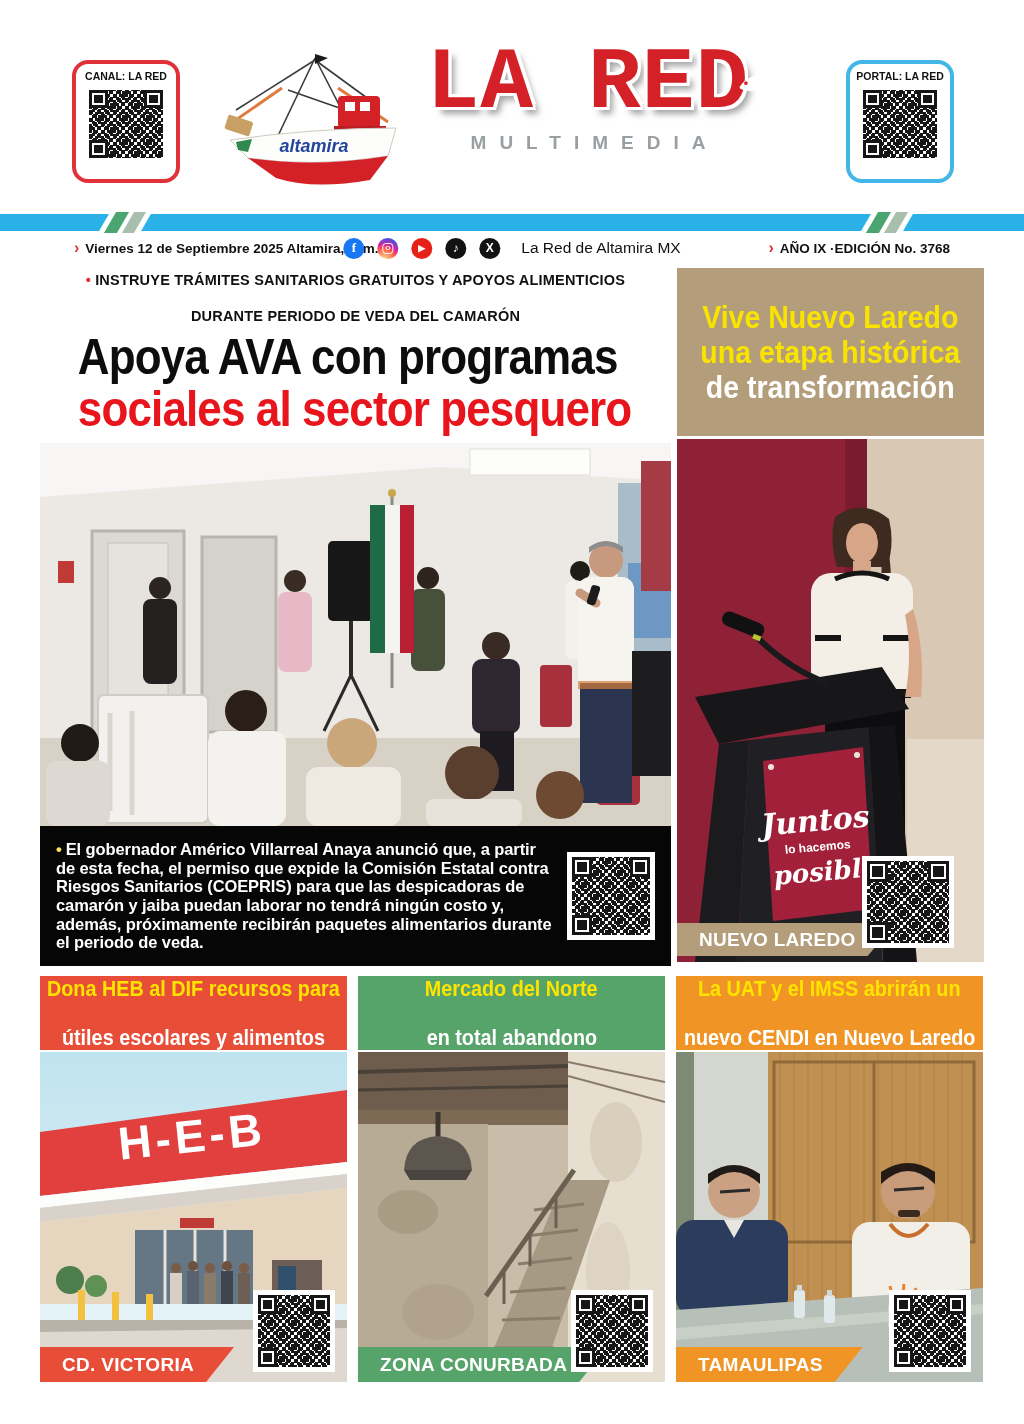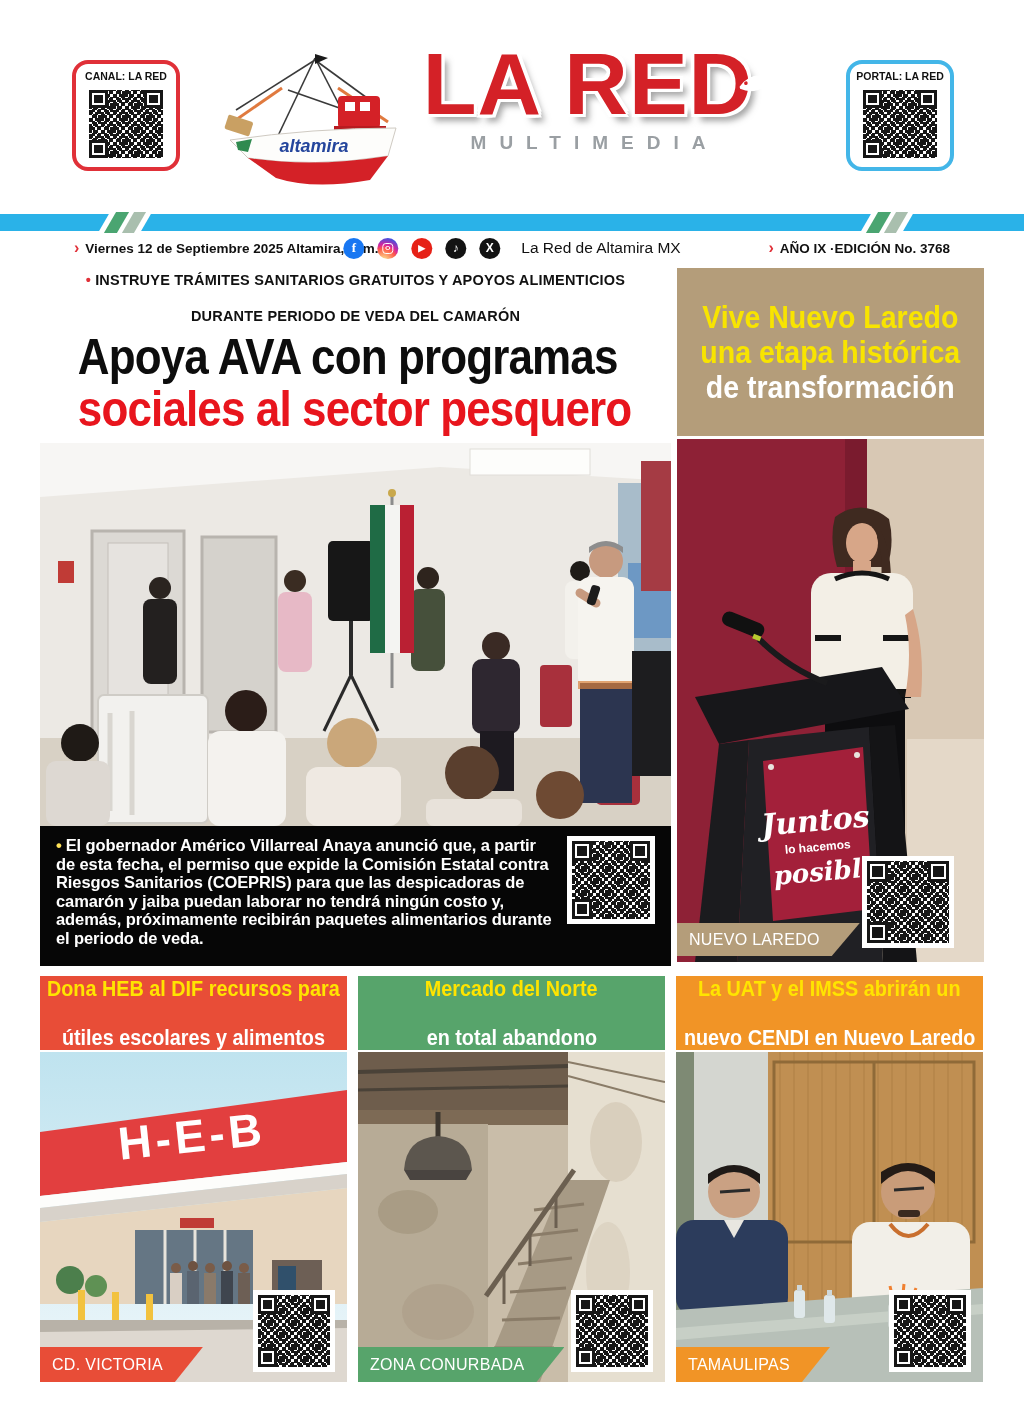--- a/index.html
+++ b/index.html
@@ -3,36 +3,36 @@
 <meta charset="utf-8">
 <style>
 *{box-sizing:border-box;margin:0;padding:0}
 body{background:#888;margin:0}
 .page{position:relative;width:1024px;height:1424px;margin:0 auto;background:#fff;
   font-family:"Liberation Sans",sans-serif;overflow:hidden;color:#111}
 
 
 .masthead{position:relative;height:200px}
 .qr-badge{position:absolute;top:60px;width:108px;border:4px solid;border-radius:16px;
-  background:#fff;padding:6px 6px 4px;display:flex;flex-direction:column;align-items:center;gap:3px}
+  background:#fff;padding:6px 6px 16px;display:flex;flex-direction:column;align-items:center;gap:3px}
 .qr-badge.red{left:72px;border-color:#e03038}
 .qr-badge.blue{right:70px;border-color:#43b6e8}
 .qr-badge-label{font-size:10.5px;font-weight:700;white-space:nowrap;color:#111}
 
 .qr{background:#fff;padding:5px;position:relative}
 .qr-inner{position:relative;width:100%;height:100%;background:
   repeating-conic-gradient(#161616 0% 25%, transparent 0% 50%) 0 0/8px 8px,
   repeating-conic-gradient(#161616 0% 25%, transparent 0% 50%) 3px 4px/6px 6px,#fff}
 .qm{position:absolute;width:26%;height:26%;background:#fff;border:3px solid #161616}
 .qm::after{content:"";position:absolute;inset:2px;background:#161616}
 .qm.tl{top:0;left:0}.qm.tr{top:0;right:0}.qm.bl{bottom:0;left:0}
 
 .boat{position:absolute;left:218px;top:48px;width:190px;height:152px}
 .logo-block{position:absolute;left:368px;top:42px;width:440px;text-align:center}
-.logo-title{font-family:Liberation Sans, sans-serif;font-weight:700;font-size:88px;
+.logo-title{font-family:Liberation Mono, monospace;font-weight:700;font-size:88px;
   line-height:.95;color:#d42127;letter-spacing:1px;white-space:nowrap;
   text-shadow:-3px -3px 0 #fff,3px -3px 0 #fff,-3px 3px 0 #fff,3px 3px 0 #fff,
    -3px 0 0 #fff,3px 0 0 #fff,0 -3px 0 #fff,0 3px 0 #fff,6px 7px 6px rgba(90,90,90,.55)}
 .logo-fish{position:absolute;right:26px;top:24px;width:46px;height:32px;transform:rotate(-14deg)}
 .logo-sub{margin-top:6px;font-size:19px;font-weight:700;color:#9a9fa3;letter-spacing:13px;margin-left:13px;white-space:nowrap}
 
 
 .blue-bar{position:relative;margin-top:14px;height:17px;background:#2ab2e8}
 .slashes{position:absolute;top:-2px;height:21px;width:42px;background:#fff;transform:skewX(-30deg);
   display:flex;gap:5px;padding:0 6px}
@@ -65,33 +65,33 @@
 .kicker .bullet{color:#e03038;margin-right:4px}
 .kicker-l2{margin-top:19px}
 .headline{margin-top:6px;text-align:left}
 .headline div{font-weight:800;font-size:50px;line-height:52px;letter-spacing:-1px;
   white-space:nowrap;transform:scaleX(.88);transform-origin:center}
 .headline .l1{color:#0d0d0d}
 .headline .l2{color:#e8151d}
 .photo{position:relative;overflow:hidden}
 .photo svg{display:block}
 .lead-photo{margin-top:8px;height:383px}
-.caption-box{height:140px;background:#060606;display:flex;align-items:flex-start;gap:14px;padding:10px 16px}
+.caption-box{height:140px;background:#060606;display:flex;align-items:center;gap:14px;padding:10px 16px}
 .caption-text{flex:1;color:#fff;font-weight:700;font-size:16.5px;line-height:18.6px;letter-spacing:-.1px}
 .caption-text .bullet{color:#ffe257;margin-right:4px}
 .caption-qr{width:88px;height:88px;flex:none}
 
 .tan-box{height:168px;background:#b49d7a;display:flex;flex-direction:column;align-items:center;justify-content:center}
 .tan-box div{font-weight:800;font-size:31px;line-height:35px;white-space:nowrap;transform:scaleX(.92)}
 .tan-box .y{color:#f8e400}
 .tan-box .w{color:#fff}
 .secondary-photo{margin-top:3px;height:523px}
-.ribbon{position:absolute;left:0;display:flex;align-items:center;padding:0 40px 0 12px;
+.ribbon{position:absolute;left:0;display:flex;align-items:center;padding:0 40px 0 22px;
   clip-path:polygon(0 0,100% 0,calc(100% - 28px) 100%,0 100%);
-  color:#fff;font-weight:400;font-size:16px;letter-spacing:.3px;white-space:nowrap}
+  color:#fff;font-weight:700;font-size:19px;letter-spacing:.3px;white-space:nowrap}
 .ribbon.nl{bottom:6px;height:33px;background:#b49d7a}
 .photo-qr{position:absolute;width:92px;height:92px;right:30px;bottom:14px}
 
 
 .bottom-row{display:grid;grid-template-columns:repeat(3,307px);column-gap:11px;margin:10px 40px 0}
 .card-head{height:74px;display:flex;flex-direction:column;align-items:center;justify-content:space-between}
 .card-head div{font-weight:800;font-size:22.5px;line-height:25px;white-space:nowrap;transform:scaleX(.88)}
 .card-head .y{color:#ffe400}
 .card-head .w{color:#fff}
 .bg-red{background:#e84d37}.bg-orange{background:#f19426}.bg-green{background:#57a46b}

